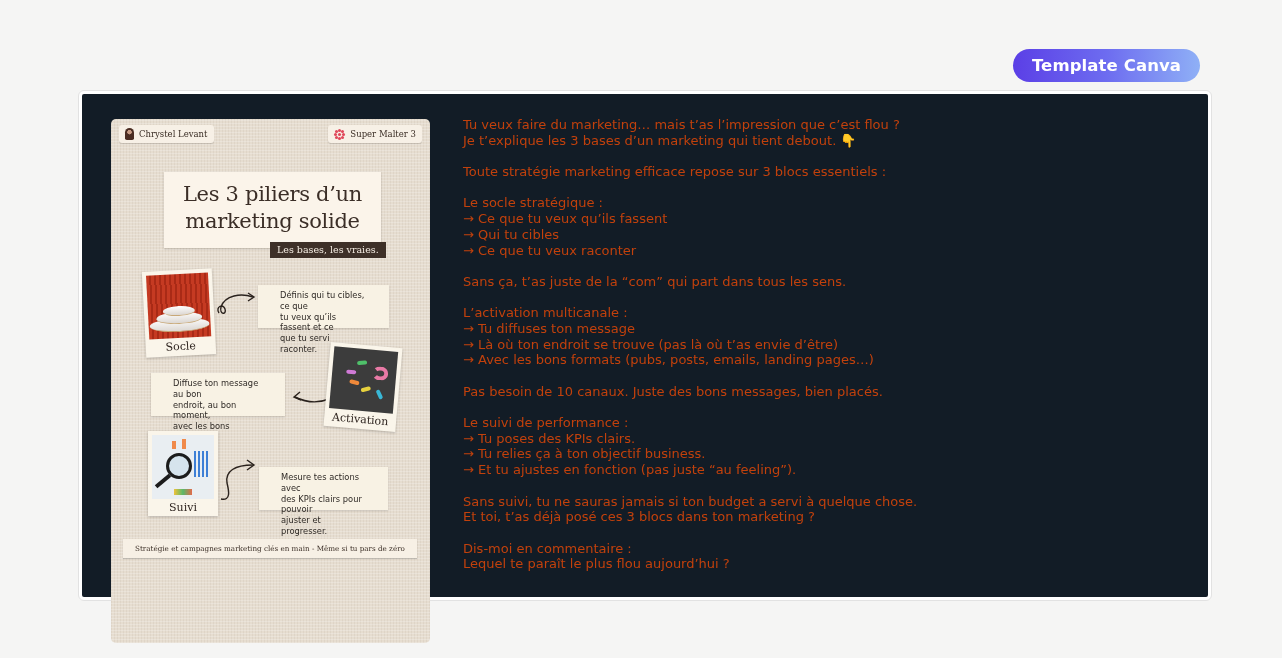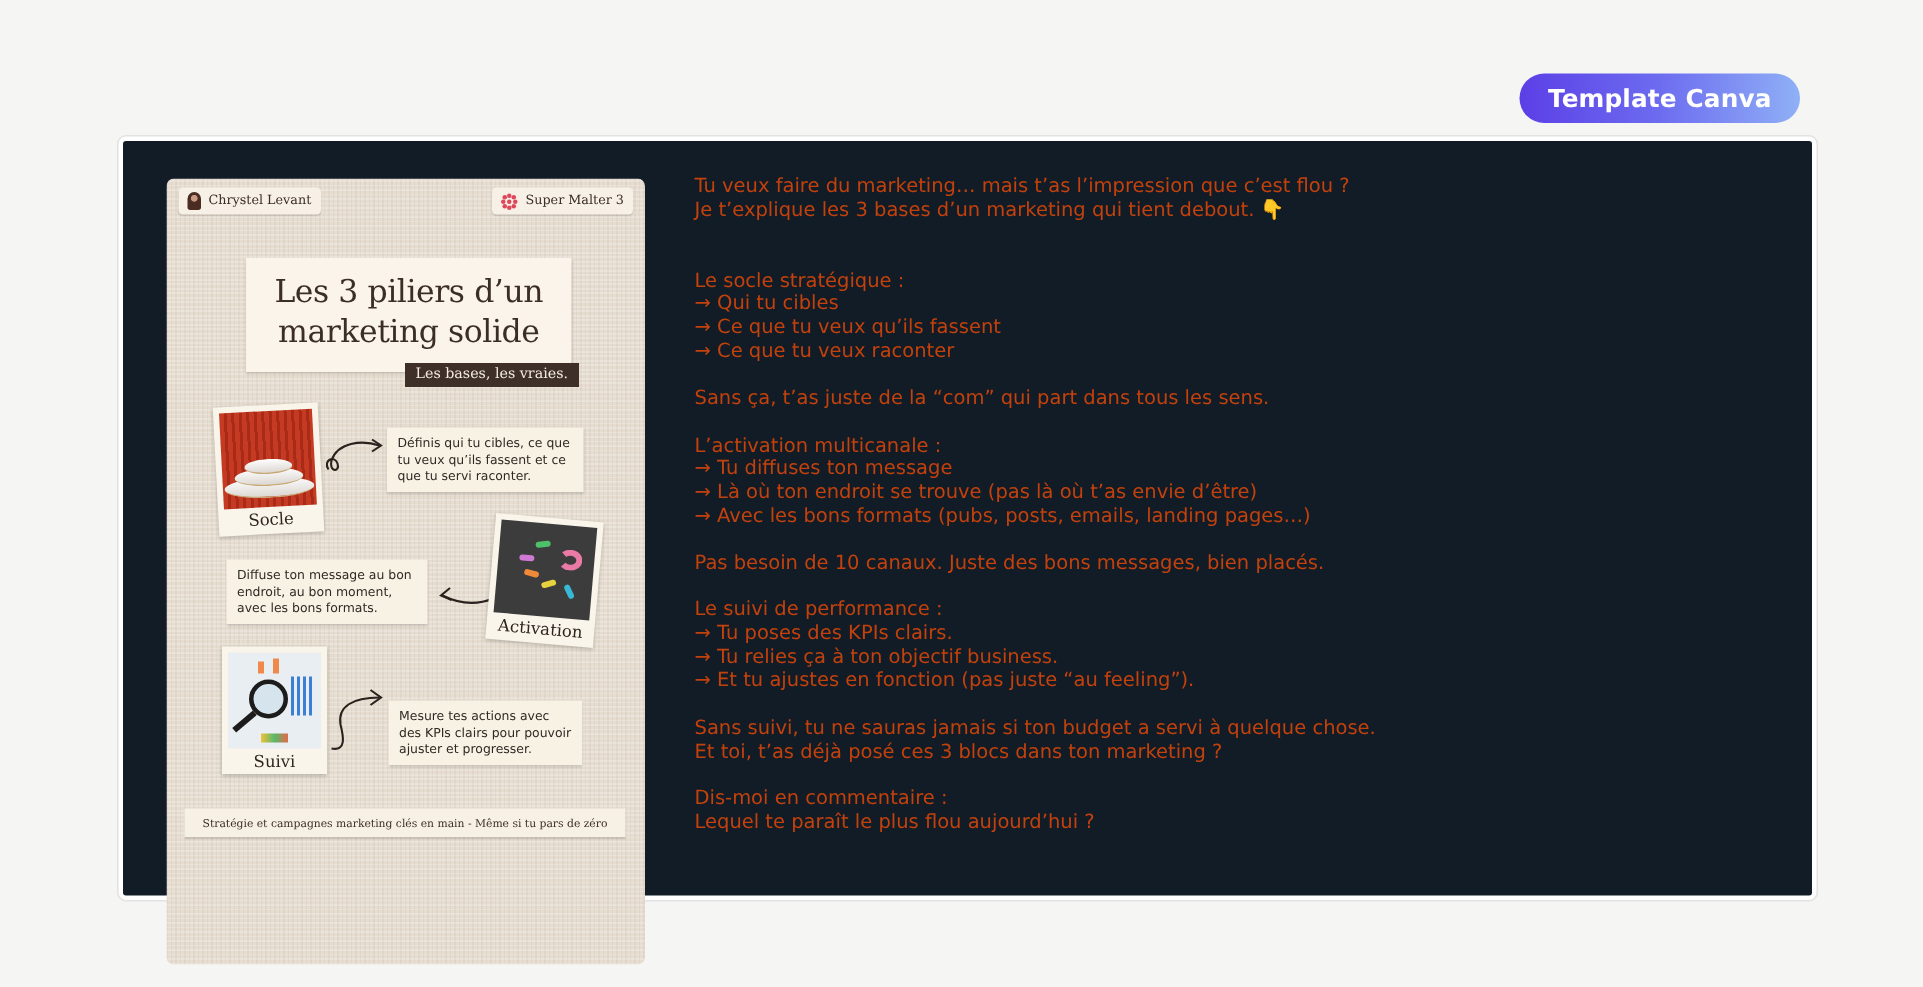--- a/index.html
+++ b/index.html
@@ -78,21 +78,21 @@
   .podium { position: absolute; left: 50%; transform: translateX(-50%); border-radius: 50%;
     background: linear-gradient(180deg,#ffffff,#dcd7d2); border-bottom: 1px solid #c8a877; }
   .p-act { left: 216px; top: 226px; width: 72px; height: 84px; transform: rotate(5deg); }
   .p-act .img { height: 62px; background: #3c3c3c; }
   .fig { position: absolute; width: 10px; height: 4px; border-radius: 2px; }
   .p-suivi { left: 37px; top: 312px; width: 70px; height: 85px; }
   .p-suivi .img { height: 64px; background: #e9eef2; }
   .note {
     position: absolute; background: #f8f2e4; box-shadow: 0 1px 2px rgba(0,0,0,0.15);
     font-family: "DejaVu Sans", sans-serif; font-size: 8.3px; line-height: 10.8px; color: #2f2a26;
-    padding: 5px 7px;
+    padding: 5px 22px;
   }
   .n1 { left: 147px; top: 166px; width: 131px; height: 43px; }
   .n2 { left: 40px; top: 254px; width: 134px; height: 43px; }
   .n3 { left: 148px; top: 348px; width: 129px; height: 43px; }
   .footer-strip {
     position: absolute; left: 12px; top: 420px; width: 294px; height: 19px;
     background: #f7f0e5; box-shadow: 0 1px 1px rgba(0,0,0,0.18);
     font-family: "DejaVu Serif", serif; font-size: 7.2px; color: #3a2d25;
     display: flex; align-items: center; justify-content: center; white-space: nowrap;
   }
@@ -199,24 +199,25 @@
     <div>ajuster et progresser.</div>
   </div>
 
   <div class="footer-strip">Stratégie et campagnes marketing clés en main - Même si tu pars de zéro</div>
 </div>
 
 <div class="post" id="post-lines">
     <div class="line">Tu veux faire du marketing… mais t’as l’impression que c’est flou ?</div>
     <div class="line">Je t’explique les 3 bases d’un marketing qui tient debout. 👇</div>
     <div class="gap"></div>
+    <div class="line">Toute stratégie marketing efficace repose sur 3 blocs essentiels :</div>
     <div class="gap"></div>
     <div class="line">Le socle stratégique :</div>
+    <div class="line">→ Ce que tu veux qu’ils fassent</div>
     <div class="line">→ Qui tu cibles</div>
-    <div class="line">→ Ce que tu veux qu’ils fassent</div>
     <div class="line">→ Ce que tu veux raconter</div>
     <div class="gap"></div>
     <div class="line">Sans ça, t’as juste de la “com” qui part dans tous les sens.</div>
     <div class="gap"></div>
     <div class="line">L’activation multicanale :</div>
     <div class="line">→ Tu diffuses ton message</div>
     <div class="line">→ Là où ton endroit se trouve (pas là où t’as envie d’être)</div>
     <div class="line">→ Avec les bons formats (pubs, posts, emails, landing pages…)</div>
     <div class="gap"></div>
     <div class="line">Pas besoin de 10 canaux. Juste des bons messages, bien placés.</div>

